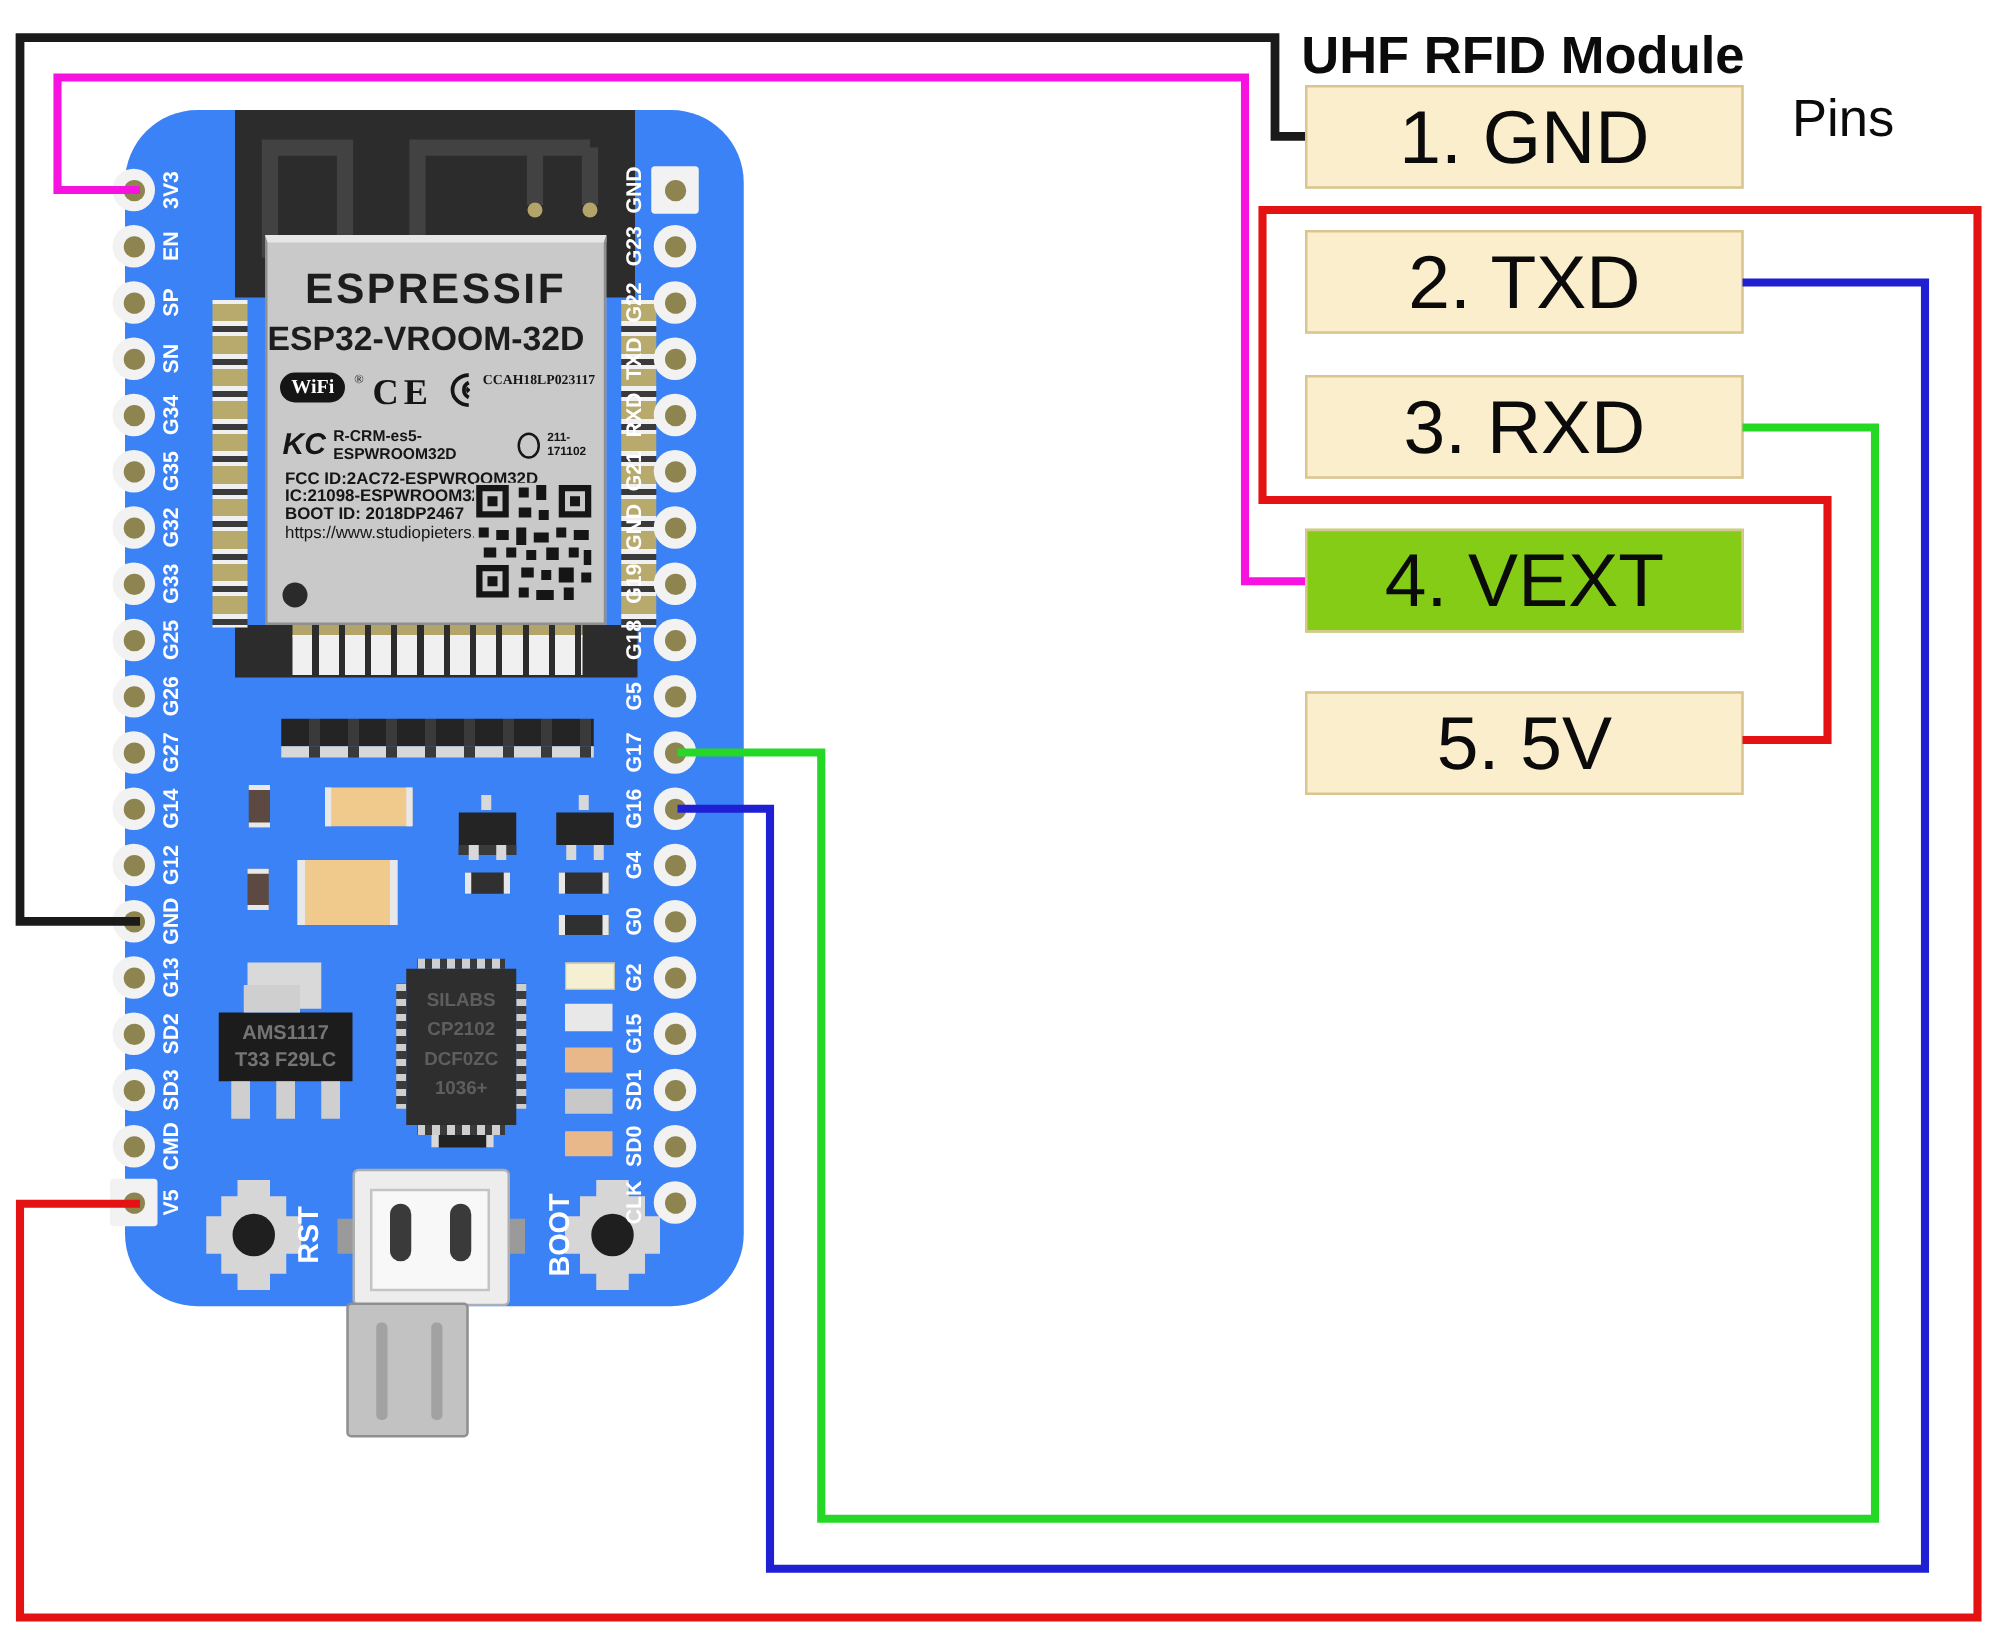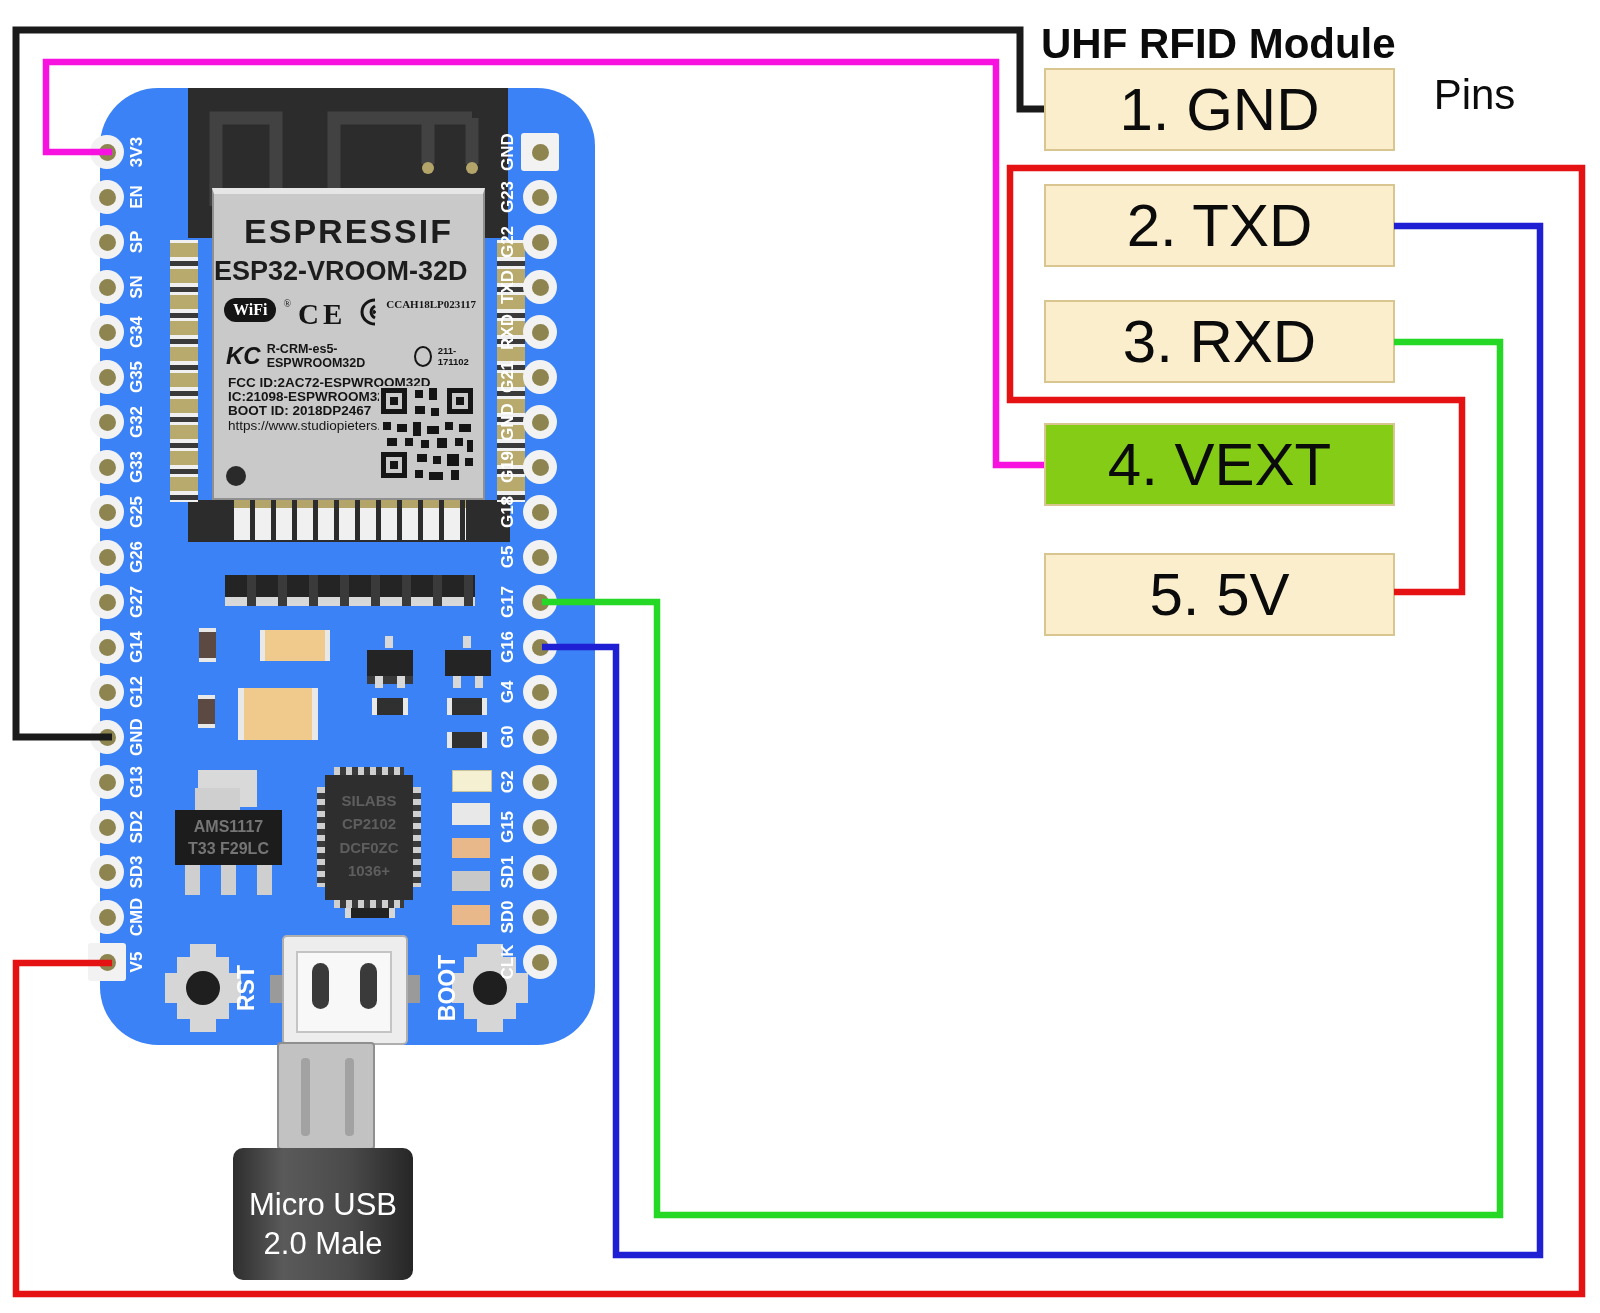--- a/index.html
+++ b/index.html
@@ -399,24 +399,20 @@
       <div class="pin" style="left: 523px; top: 945px;">
         <div class="hole"></div>
       </div>
       <span class="pin-label" style="left: 478px; top: 951px;">CLK</span>
     </div>
 
   <div class="plug-metal">
     <div class="plug-groove" style="left:22px;"></div>
     <div class="plug-groove" style="left:66px;"></div>
   </div>
-  <div class="plug-body">
-    <div>Micro USB</div>
-    <div>2.0 Male</div>
-  </div>
 
   <div class="diagram-title">UHF RFID Module</div>
   <div class="uart-label">
     <div>Pins</div>
   </div>
   <div id="rfid-boxes">
       <div class="pin-box" style="top: 68px; background: rgb(250, 238, 205); border: 2px solid rgb(217, 197, 143);">
         <span>1. GND</span>
       </div>
       <div class="pin-box" style="top: 184px; background: rgb(250, 238, 205); border: 2px solid rgb(217, 197, 143);">

